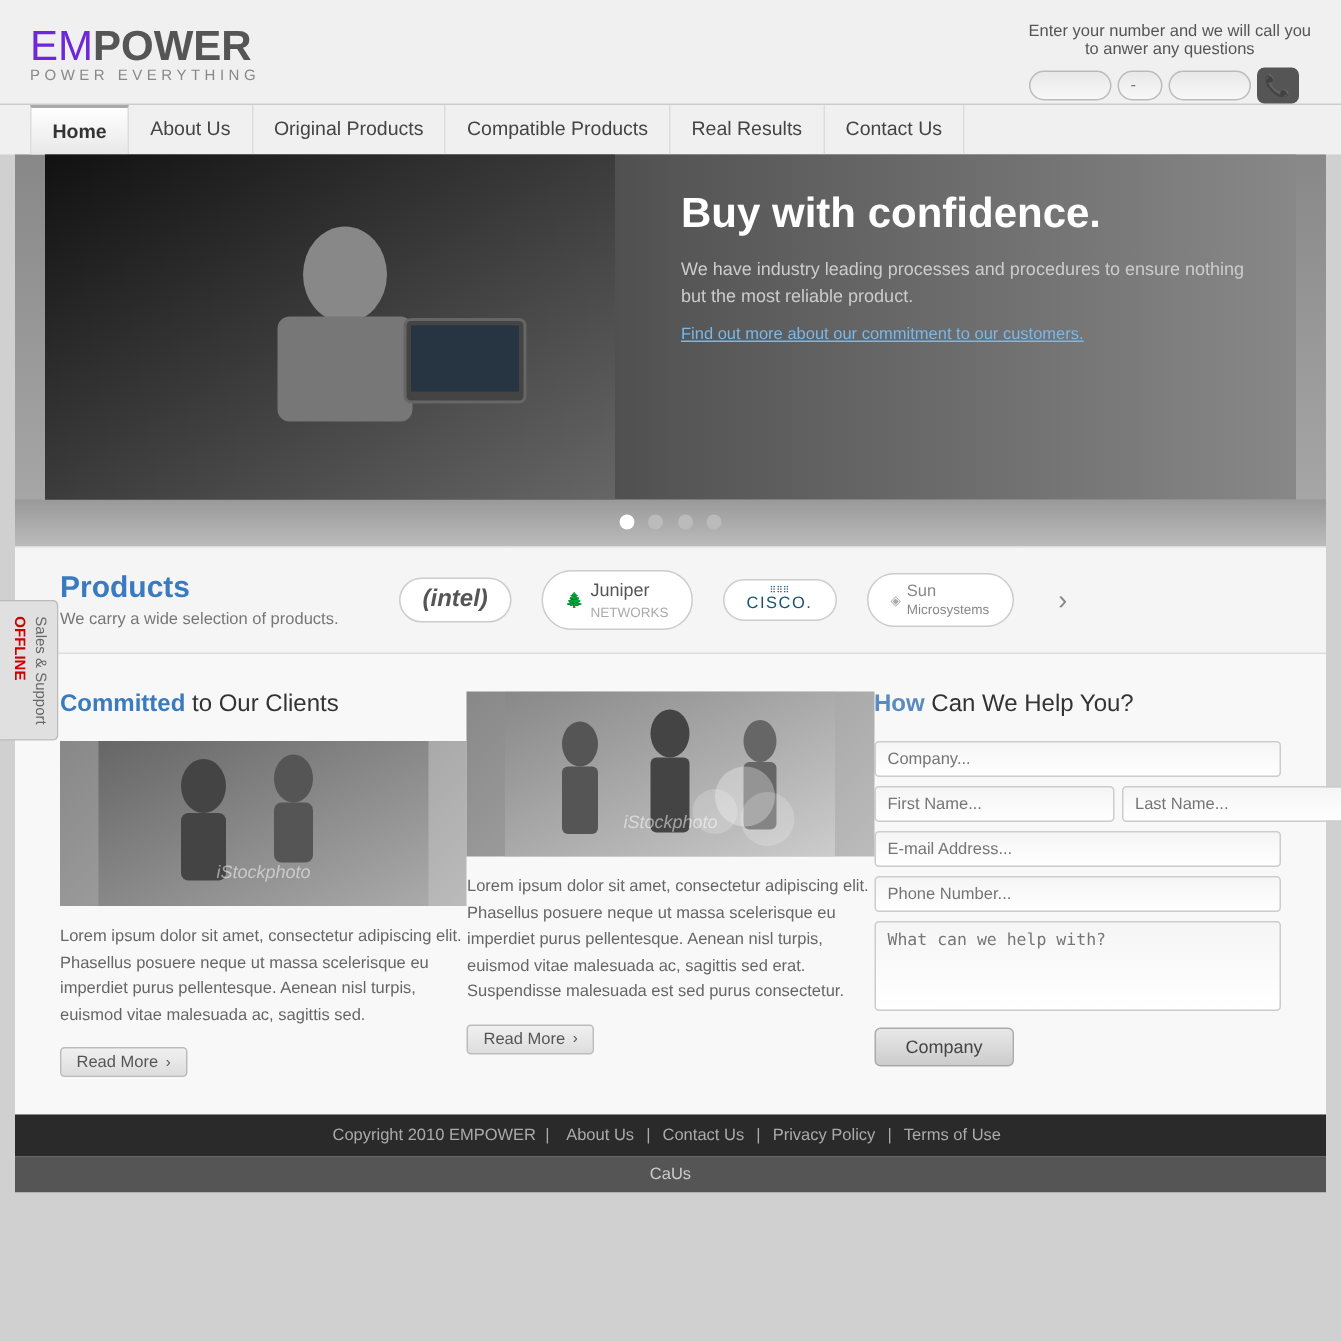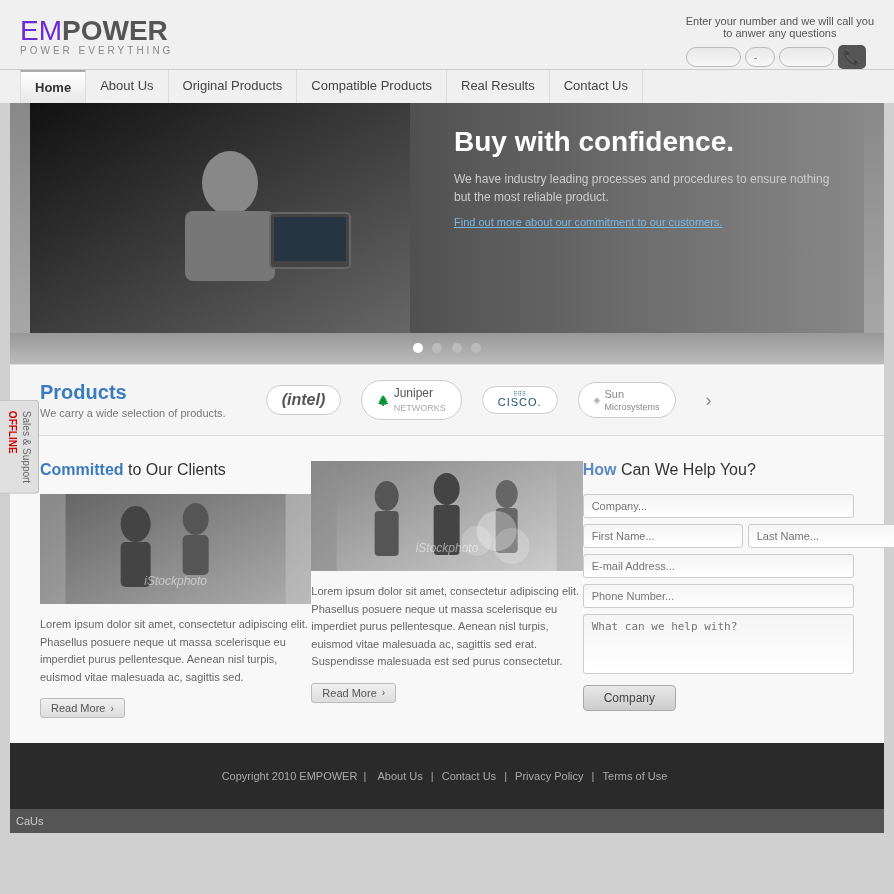--- a/index.html
+++ b/index.html
@@ -266,28 +266,28 @@
     }
 
     
     .how-title span { color: #5a8abf; font-weight: bold; }
 
     
     #footer {
       background: #2a2a2a;
       color: #aaa;
       text-align: center;
-      padding: 27px;
+      padding: 8px;
       font-size: 11px;
       margin: 0 10px;
     }
     #footer a { color: #aaa; text-decoration: none; margin: 0 5px; }
     #footer-bottom {
       background: #555;
-      text-align: left;
+      text-align: center;
       padding: 6px;
       font-size: 11px;
       color: #ccc;
       margin: 0 10px;
     }
 
     
     .hero-bg {
       position: absolute;
       left: 0; top: 0;

